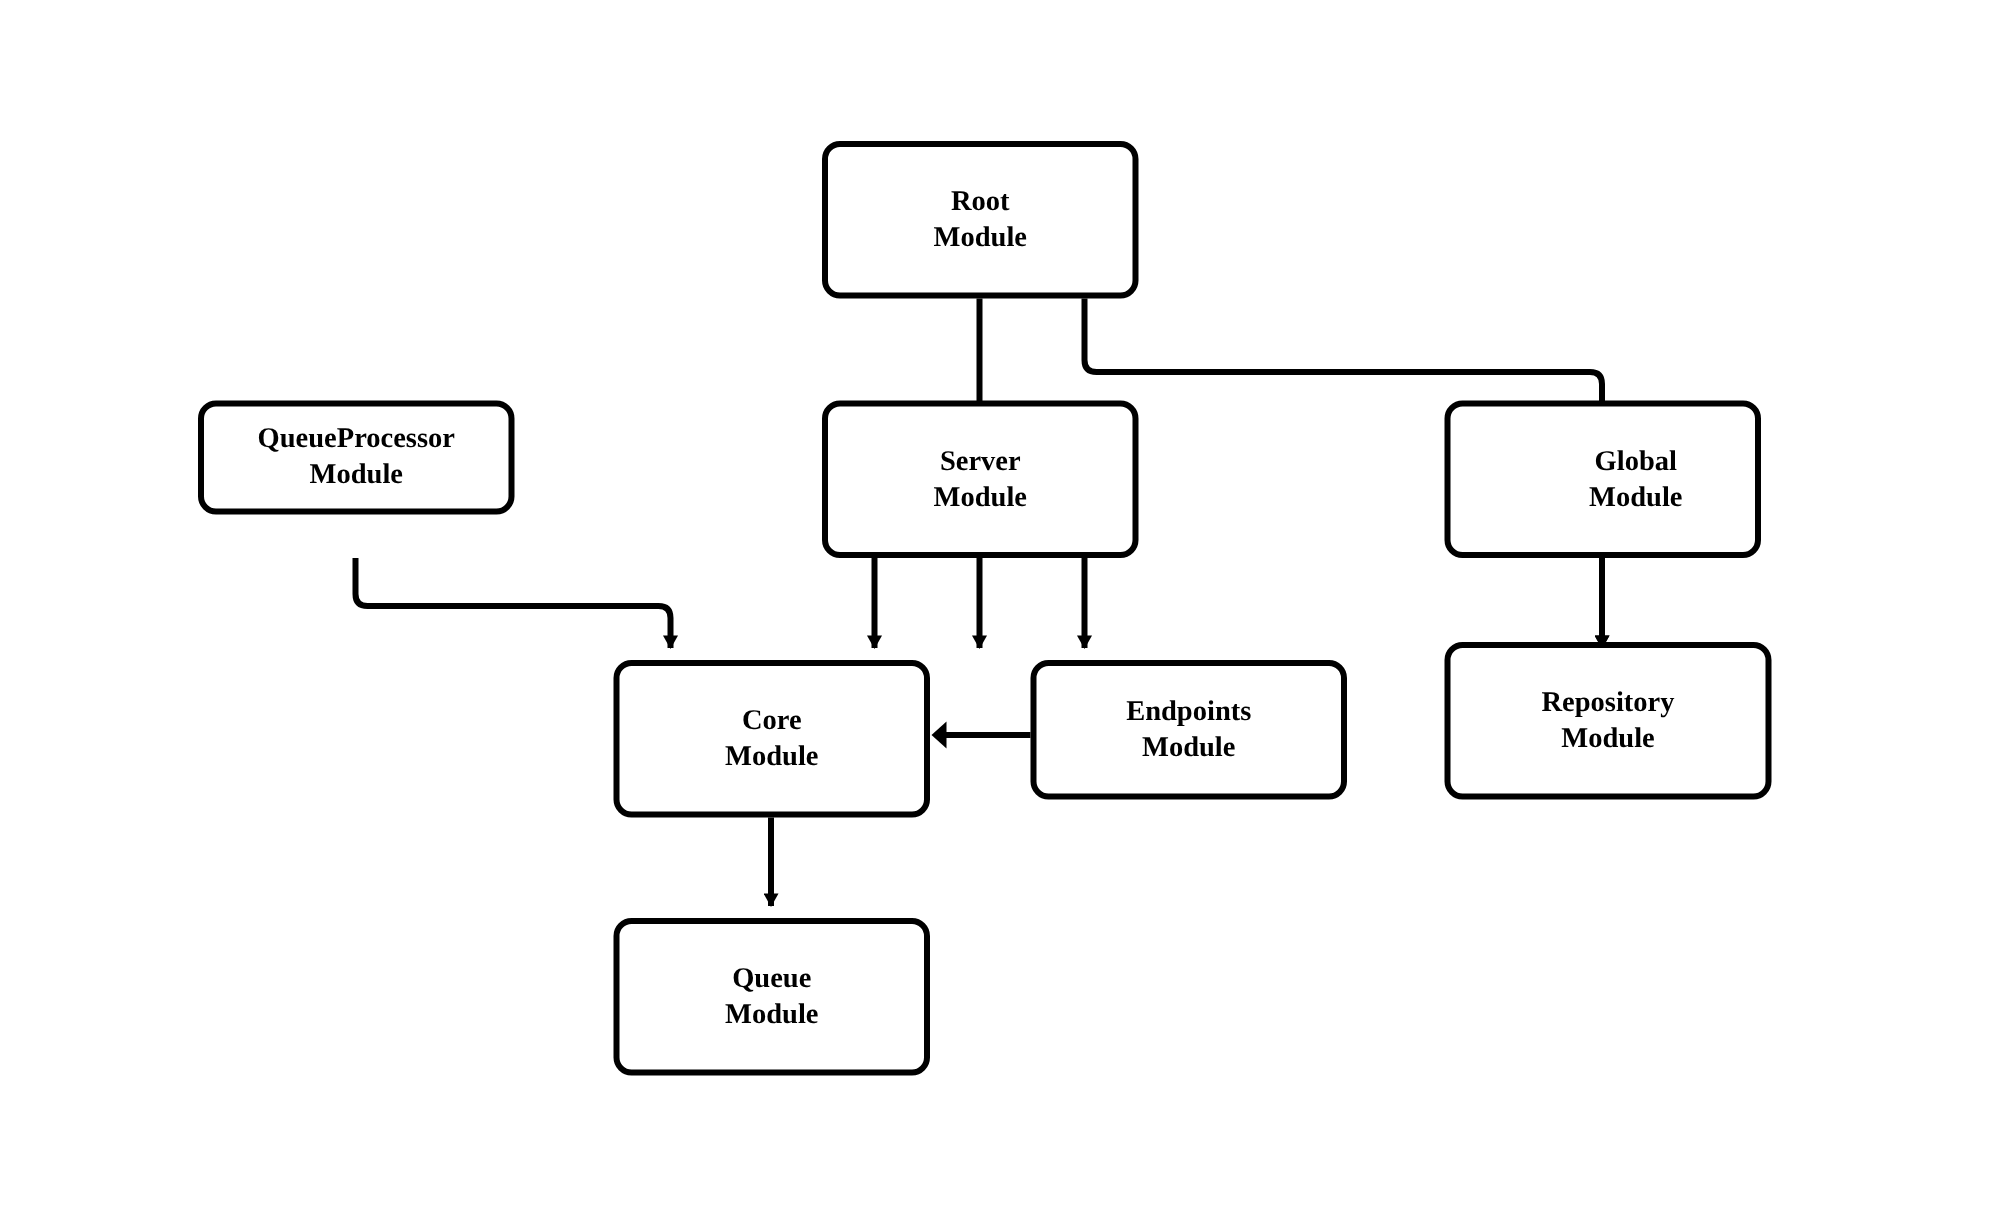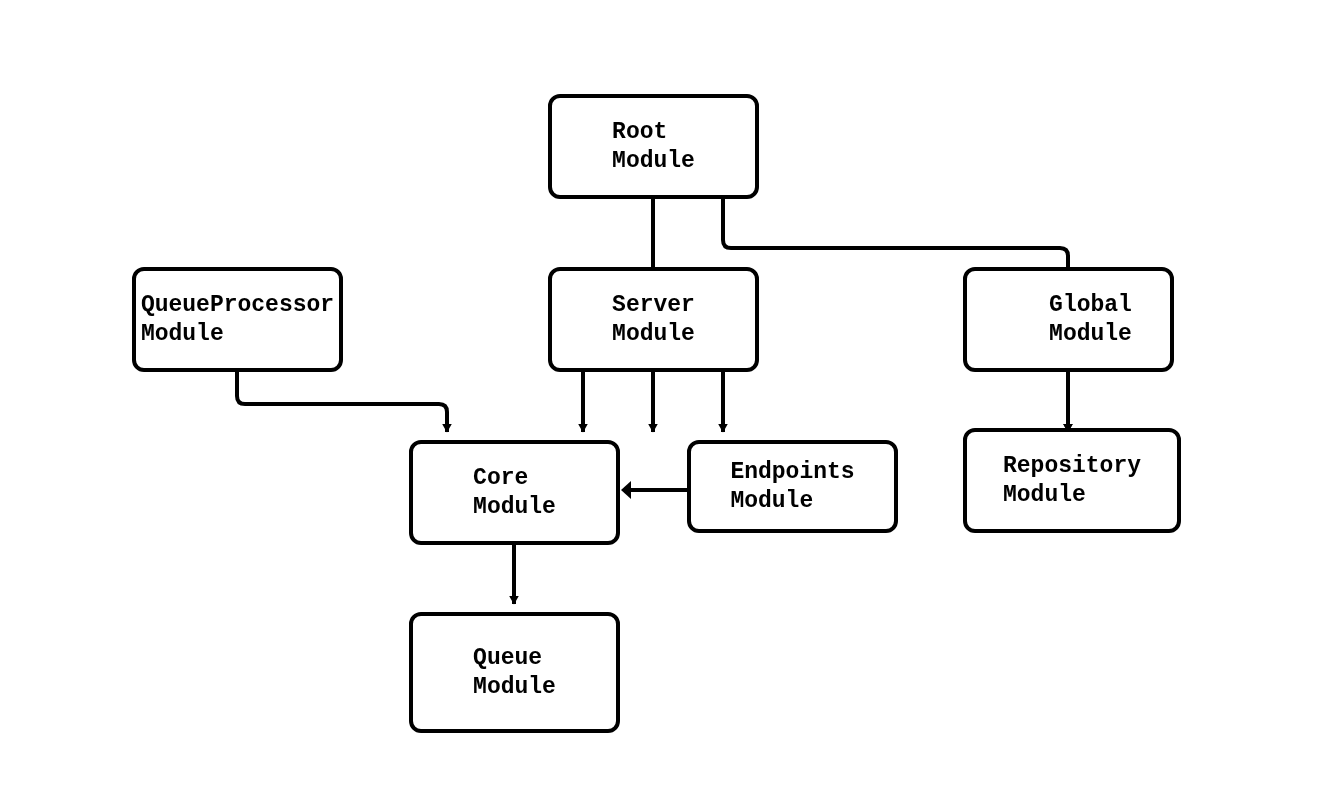--- a/index.html
+++ b/index.html
@@ -30,26 +30,26 @@
     box-sizing: border-box;
     border: 4px solid #000000;
     border-radius: 12px;
     background: #ffffff;
     display: flex;
     align-items: center;
     justify-content: center;
     z-index: 2;
   }
   .node-label {
-    font-family: Liberation Mono, monospace;
-    font-size: 23px;
+    font-family: Liberation Serif, serif;
+    font-size: 19px;
     font-weight: 700;
     line-height: 1.25;
     color: #000000;
-    text-align: left;
+    text-align: center;
     white-space: pre;
     letter-spacing: 0px;
   }
 </style>
 </head>
 <body>
 
 <div id="diagram-canvas">
 
   <svg id="diagram-svg" viewBox="0 0 1337 809" xmlns="http://www.w3.org/2000/svg">
@@ -72,21 +72,21 @@
         <path d="M 514 545 L 514 604" stroke="#000000" marker-end="url(#arrow-down)"></path>
         <path d="M 621 490 L 631 481 L 631 499 Z" fill="#000000" stroke="none"></path>
       </g>
   </svg>
 
   <div class="node-box" style="left:548px; top:94px; width:211px; height:105px;">
     <span class="node-label">Root
 Module</span>
   </div>
 
-  <div class="node-box" style="left:132px; top:267px; width:211px; height:105px;">
+  <div class="node-box" style="left:132px; top:267px; width:211px; height:76px;">
     <span class="node-label">QueueProcessor
 Module</span>
   </div>
 
   <div class="node-box" style="left:548px; top:267px; width:211px; height:105px;">
     <span class="node-label">Server
 Module</span>
   </div>
 
   <div class="node-box" style="left:963px; top:267px; width:211px; height:105px;padding-left:44px;">
@@ -102,18 +102,18 @@
   <div class="node-box" style="left:687px; top:440px; width:211px; height:93px;">
     <span class="node-label">Endpoints
 Module</span>
   </div>
 
   <div class="node-box" style="left:963px; top:428px; width:218px; height:105px;">
     <span class="node-label">Repository
 Module</span>
   </div>
 
-  <div class="node-box" style="left:409px; top:612px; width:211px; height:121px;">
+  <div class="node-box" style="left:409px; top:612px; width:211px; height:105px;">
     <span class="node-label">Queue
 Module</span>
   </div>
 
 </div>
 
 </body></html>

